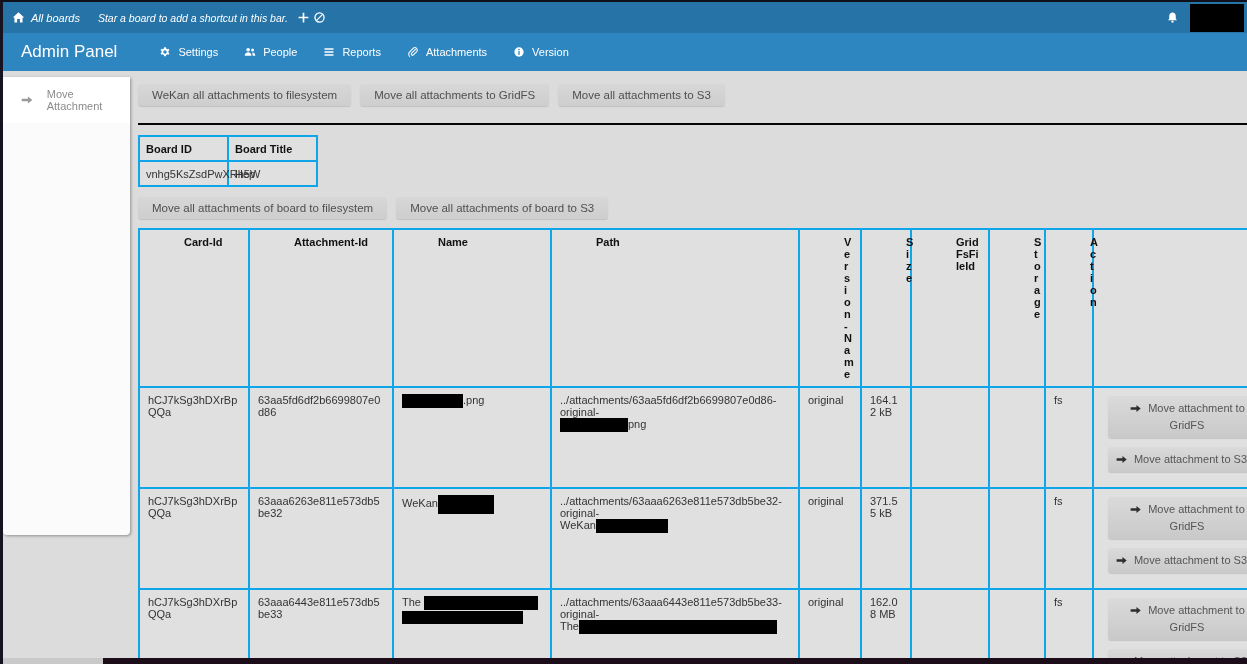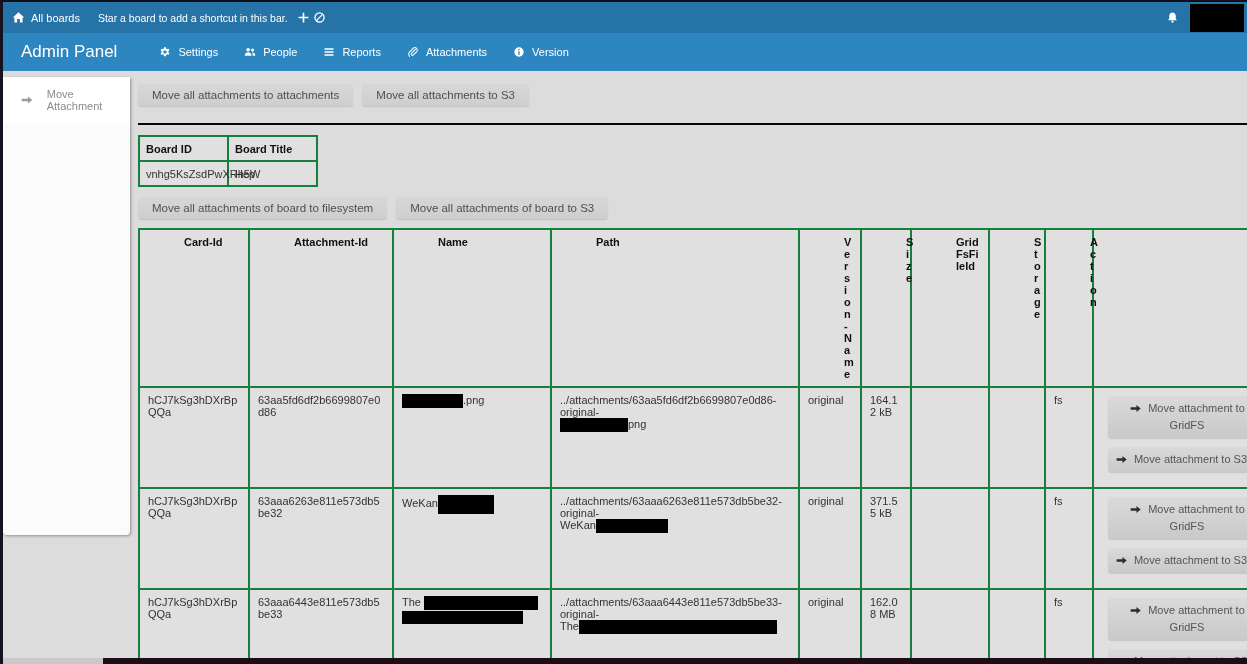--- a/index.html
+++ b/index.html
@@ -1,21 +1,21 @@
 <!DOCTYPE html>
 <html><head>
 <meta charset="utf-8">
 <style>
   html,body{margin:0;padding:0;}
   body{font-family:"Liberation Sans",sans-serif;background:#8a8a8a;}
   .frame{position:relative;width:1247px;height:664px;background:#dcdcdc;overflow:hidden;
          border-left:3px solid #171220;border-top:2px solid #10101c;box-sizing:border-box;}
 
   
-  .topbar{position:relative;height:31px;background:#2573a7;color:#fff;display:flex;}
+  .topbar{position:relative;height:31px;background:#2573a7;color:#fff;display:flex;font-style:italic;}
   .topbar .icon{display:inline-block;width:13px;height:13px;}
   .all-boards{display:flex;align-items:center;gap:6px;margin-left:9px;font-size:11px;cursor:pointer;}
   .shortcut-hint{display:flex;align-items:center;gap:5px;margin-left:18px;font-size:10.5px;}
   .hint-icons{display:flex;align-items:center;gap:3px;margin-left:4px;}
   .topbar-right{position:absolute;right:0;top:0;height:100%;display:flex;align-items:center;}
   .bell{width:13px;height:13px;margin-right:11px;color:#fff;}
   .user-redacted{width:54px;height:28px;background:#000;margin-right:3px;}
 
   
   .adminbar{height:38px;background:#2e86c1;color:#fff;display:flex;align-items:center;}
@@ -34,21 +34,21 @@
 
   
   .main{margin-left:135px;padding-top:13px;}
   .btn-row{display:flex;gap:9px;}
   .gray-btn{font-family:"Liberation Sans",sans-serif;font-size:11.5px;color:#4f4f4f;
             background:linear-gradient(#d7d7d7,#cecece);border:none;border-radius:3px;
             padding:5px 14px;cursor:pointer;box-shadow:0 1px 1px rgba(0,0,0,.12);}
   .black-rule{height:2px;background:#050505;margin:17px 0 10px 0;}
 
   table{border-collapse:collapse;table-layout:fixed;font-size:11px;color:#333;}
-  td,th{border:2px solid #15803d;background:#e0e0e0;padding:6px 8px;text-align:left;
+  td,th{border:2px solid #0ea5e9;background:#e0e0e0;padding:6px 8px;text-align:left;
         vertical-align:top;word-wrap:break-word;}
   th{font-weight:bold;color:#111;padding-left:44px;}
 
   .board-table{width:180px;margin-bottom:10px;}
   .board-table tr{height:25px;}
   .board-table td,.board-table th{padding:5px 6px;vertical-align:middle;white-space:nowrap;}
 
   .attach-table{width:1112px;margin-top:9px;}
   .attach-table thead tr{height:36px;}
   .attach-table tbody tr{height:88px;}
@@ -167,21 +167,22 @@
           <svg viewBox="0 0 16 16">
             <path fill="currentColor" d="M2 6.6h7.2V3.8L14.4 8 9.2 12.2V9.4H2Z"></path>
           </svg>
         </span>
       <span>Move Attachment</span>
     </div>
   </aside>
 
   <main class="main">
     <div class="btn-row">
-        <button class="gray-btn">Move all attachments to attachments</button>
+        <button class="gray-btn">WeKan all attachments to filesystem</button>
+        <button class="gray-btn">Move all attachments to GridFS</button>
         <button class="gray-btn">Move all attachments to S3</button>
       </div>
 
     <div class="black-rule"></div>
 
     <table class="board-table">
         <thead>
           <tr>
             <th>Board ID</th>
             <th>Board Title</th>

